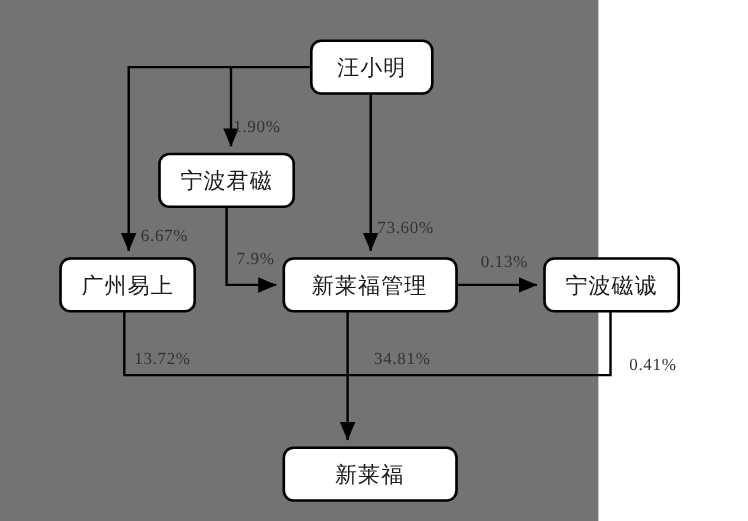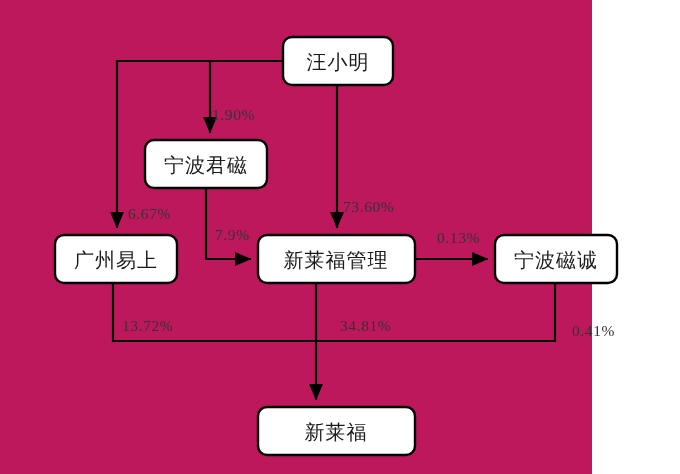--- a/index.html
+++ b/index.html
@@ -8,23 +8,23 @@
     background: #ffffff;
   }
   body {
     width: 680px;
     height: 474px;
     font-family: "Liberation Serif", "DejaVu Serif", serif;
     overflow: hidden;
   }
   #diagram-root {
     position: relative;
-    width: 592px;
+    width: 544px;
     height: 474px;
-    background: #be185d;
+    background: #737373;
     text-decoration: underline;
   }
   svg.diagram-canvas {
     position: absolute;
     top: 0;
     left: 0;
     width: 680px;
     height: 474px;
     display: block;
   }

